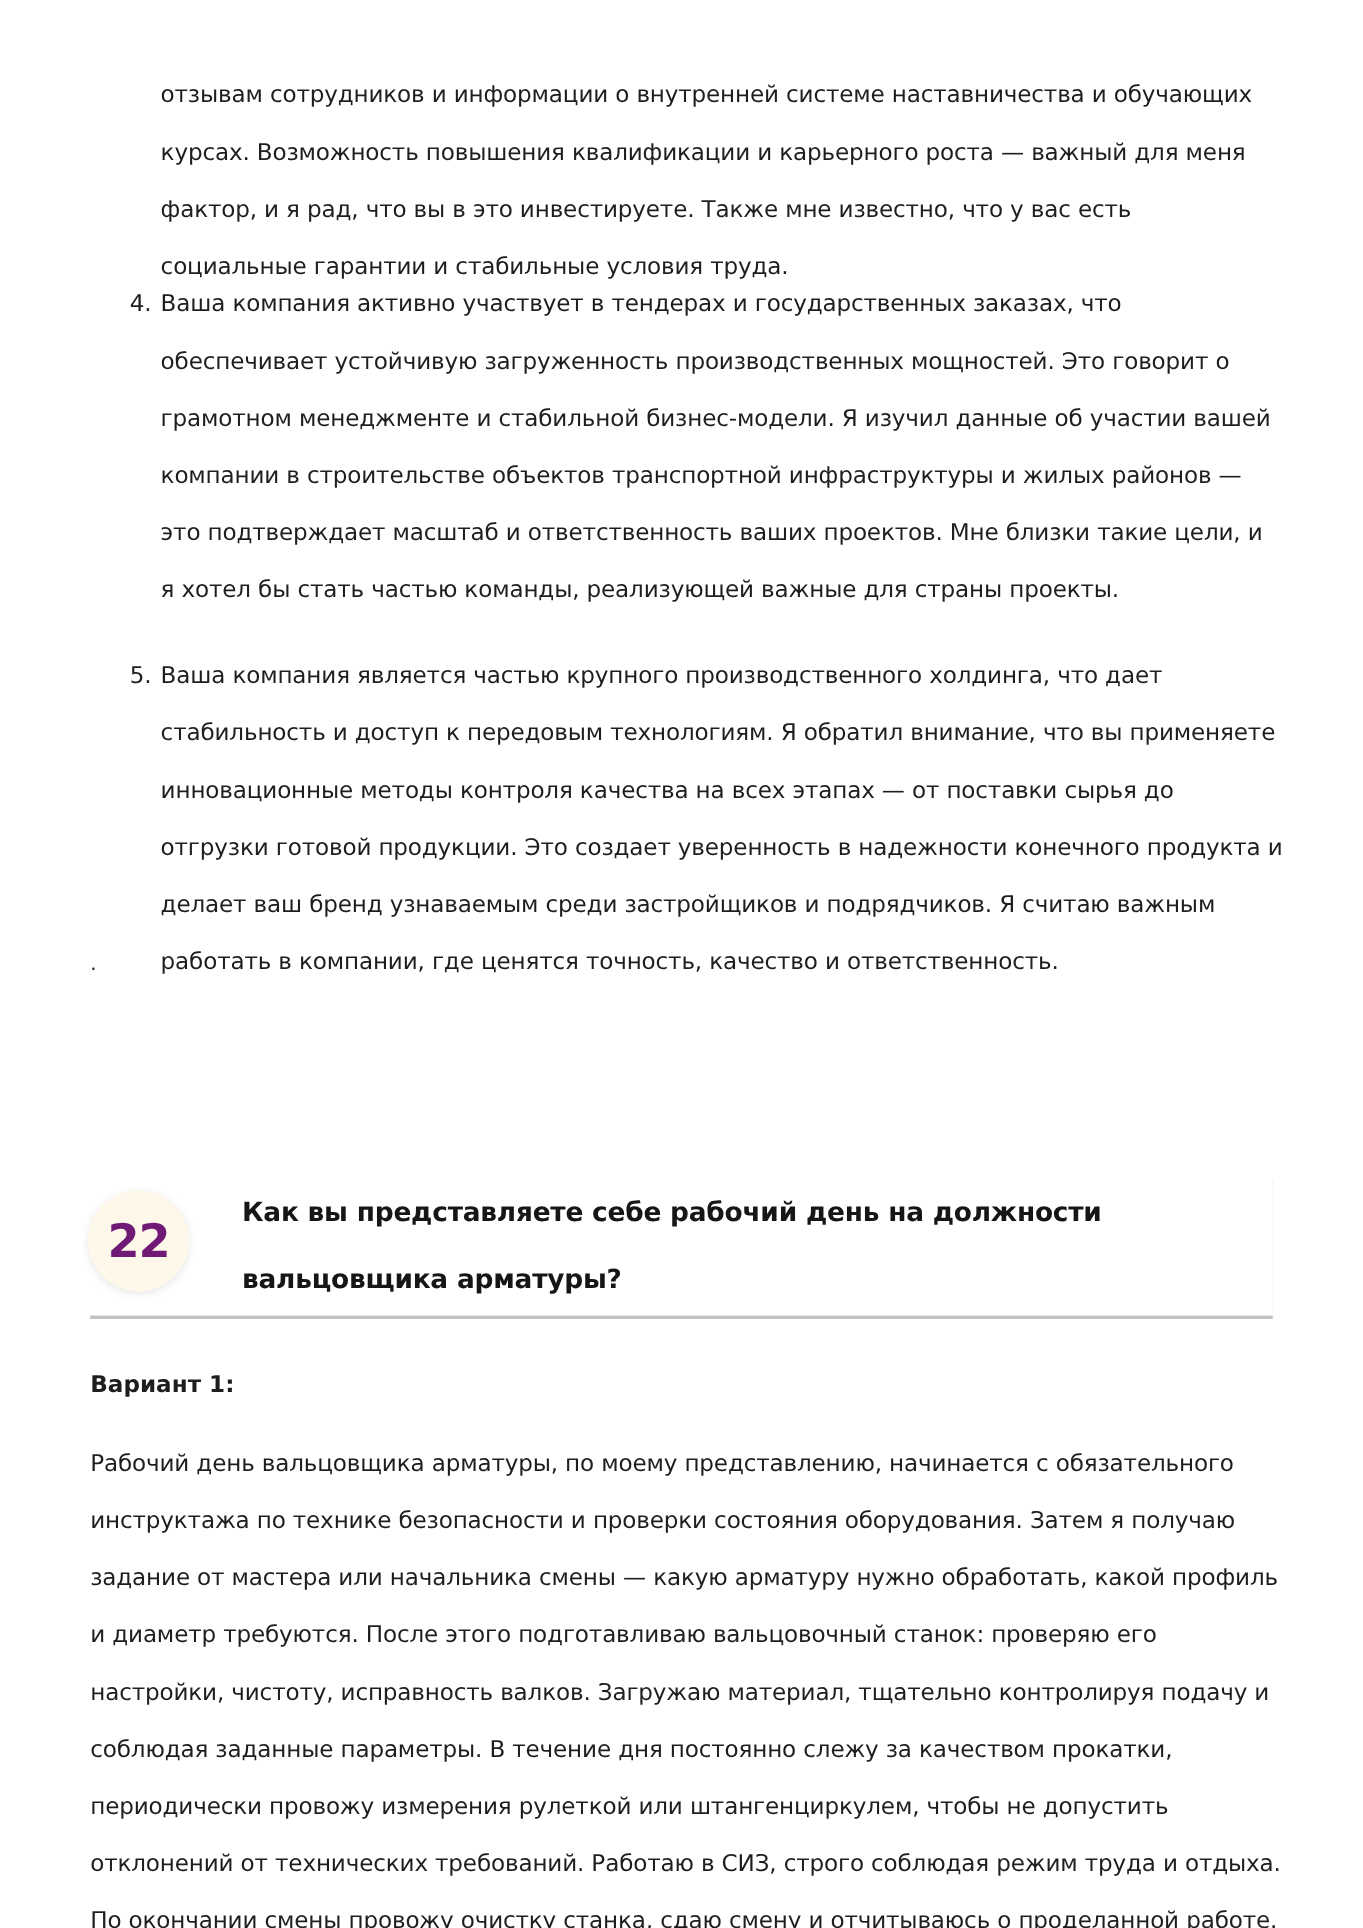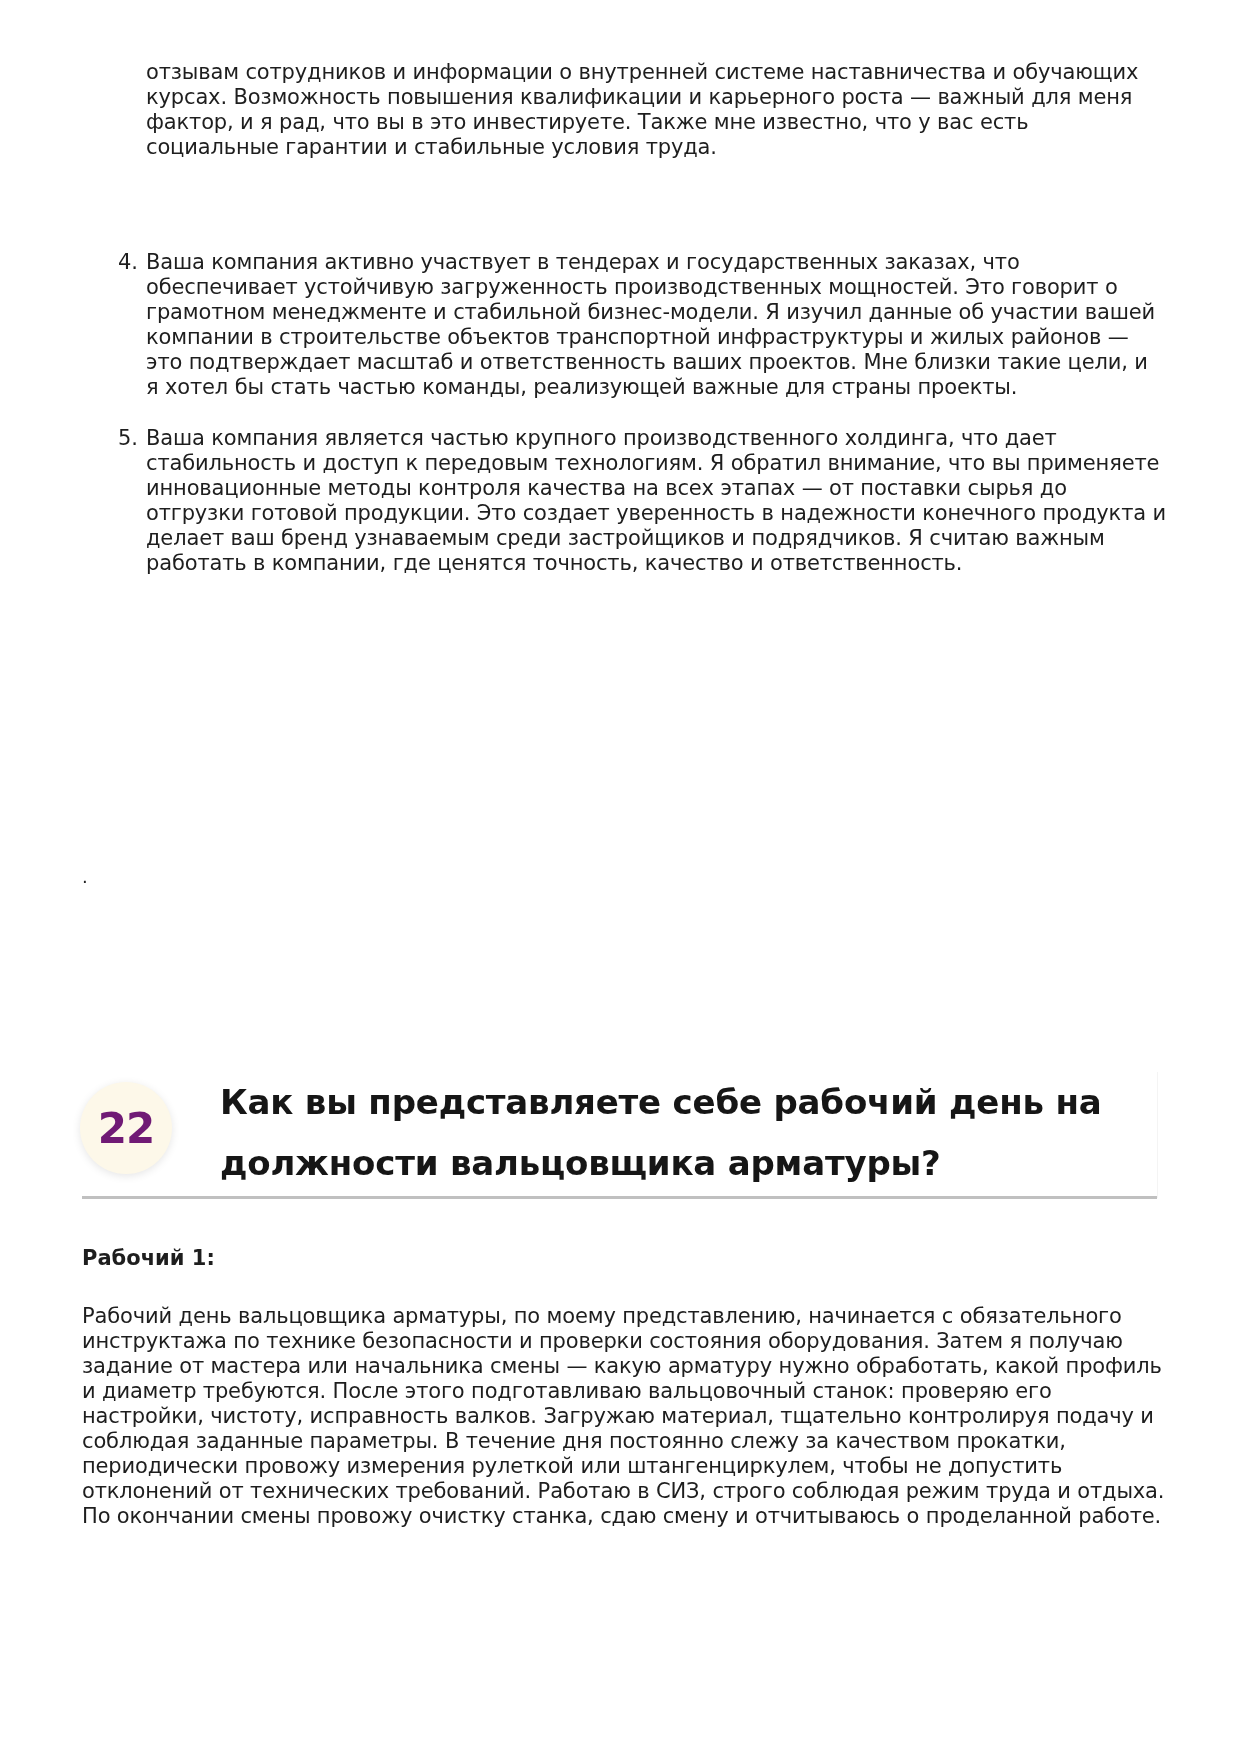--- a/index.html
+++ b/index.html
@@ -16,21 +16,21 @@
       color: #1e1e1e;
     }
     .page {
       position: absolute;
       left: 0; top: 0;
       width: 1239px;
       height: 1753px;
     }
     .body-text {
       font-size: 21px;
-      line-height: 25px;
+      line-height: 52px;
       letter-spacing: -0.15px;
     }
     
     .cont {
       position: absolute;
       left: 146px;
       top: 60px;
       width: 1020px;
       margin: 0;
     }
@@ -84,21 +84,21 @@
       font-size: 42px;
       color: #701a75;
       letter-spacing: -1px;
     }
     .heading-title {
       position: absolute;
       left: 138px;
       top: 0;
       width: 920px;
       margin: 0;
-      font-size: 34px;
+      font-size: 24px;
       line-height: 61px;
       font-weight: bold;
       color: #161616;
       letter-spacing: -0.2px;
     }
     .heading-divider {
       position: absolute;
       left: 82px;
       top: 1196px;
       width: 1075px;
@@ -142,16 +142,16 @@
   </ol>
 
   <div class="stray-dot">.</div>
 
   <div class="heading-block">
     <div class="badge" style="background: rgb(253, 248, 233);">22</div>
     <h2 class="heading-title">Как вы представляете себе рабочий день на должности вальцовщика арматуры?</h2>
   </div>
   <div class="heading-divider" style="background: rgb(192, 192, 192);"></div>
 
-  <p class="variant-label">Рабочий 1:</p>
+  <p class="variant-label">Вариант 1:</p>
   <p class="body-text variant-text">Рабочий день вальцовщика арматуры, по моему представлению, начинается с обязательного инструктажа по технике безопасности и проверки состояния оборудования. Затем я получаю задание от мастера или начальника смены — какую арматуру нужно обработать, какой профиль и диаметр требуются. После этого подготавливаю вальцовочный станок: проверяю его настройки, чистоту, исправность валков. Загружаю материал, тщательно контролируя подачу и соблюдая заданные параметры. В течение дня постоянно слежу за качеством прокатки, периодически провожу измерения рулеткой или штангенциркулем, чтобы не допустить отклонений от технических требований. Работаю в СИЗ, строго соблюдая режим труда и отдыха. По окончании смены провожу очистку станка, сдаю смену и отчитываюсь о проделанной работе.</p>
 
 </div>
 
 </body></html>

